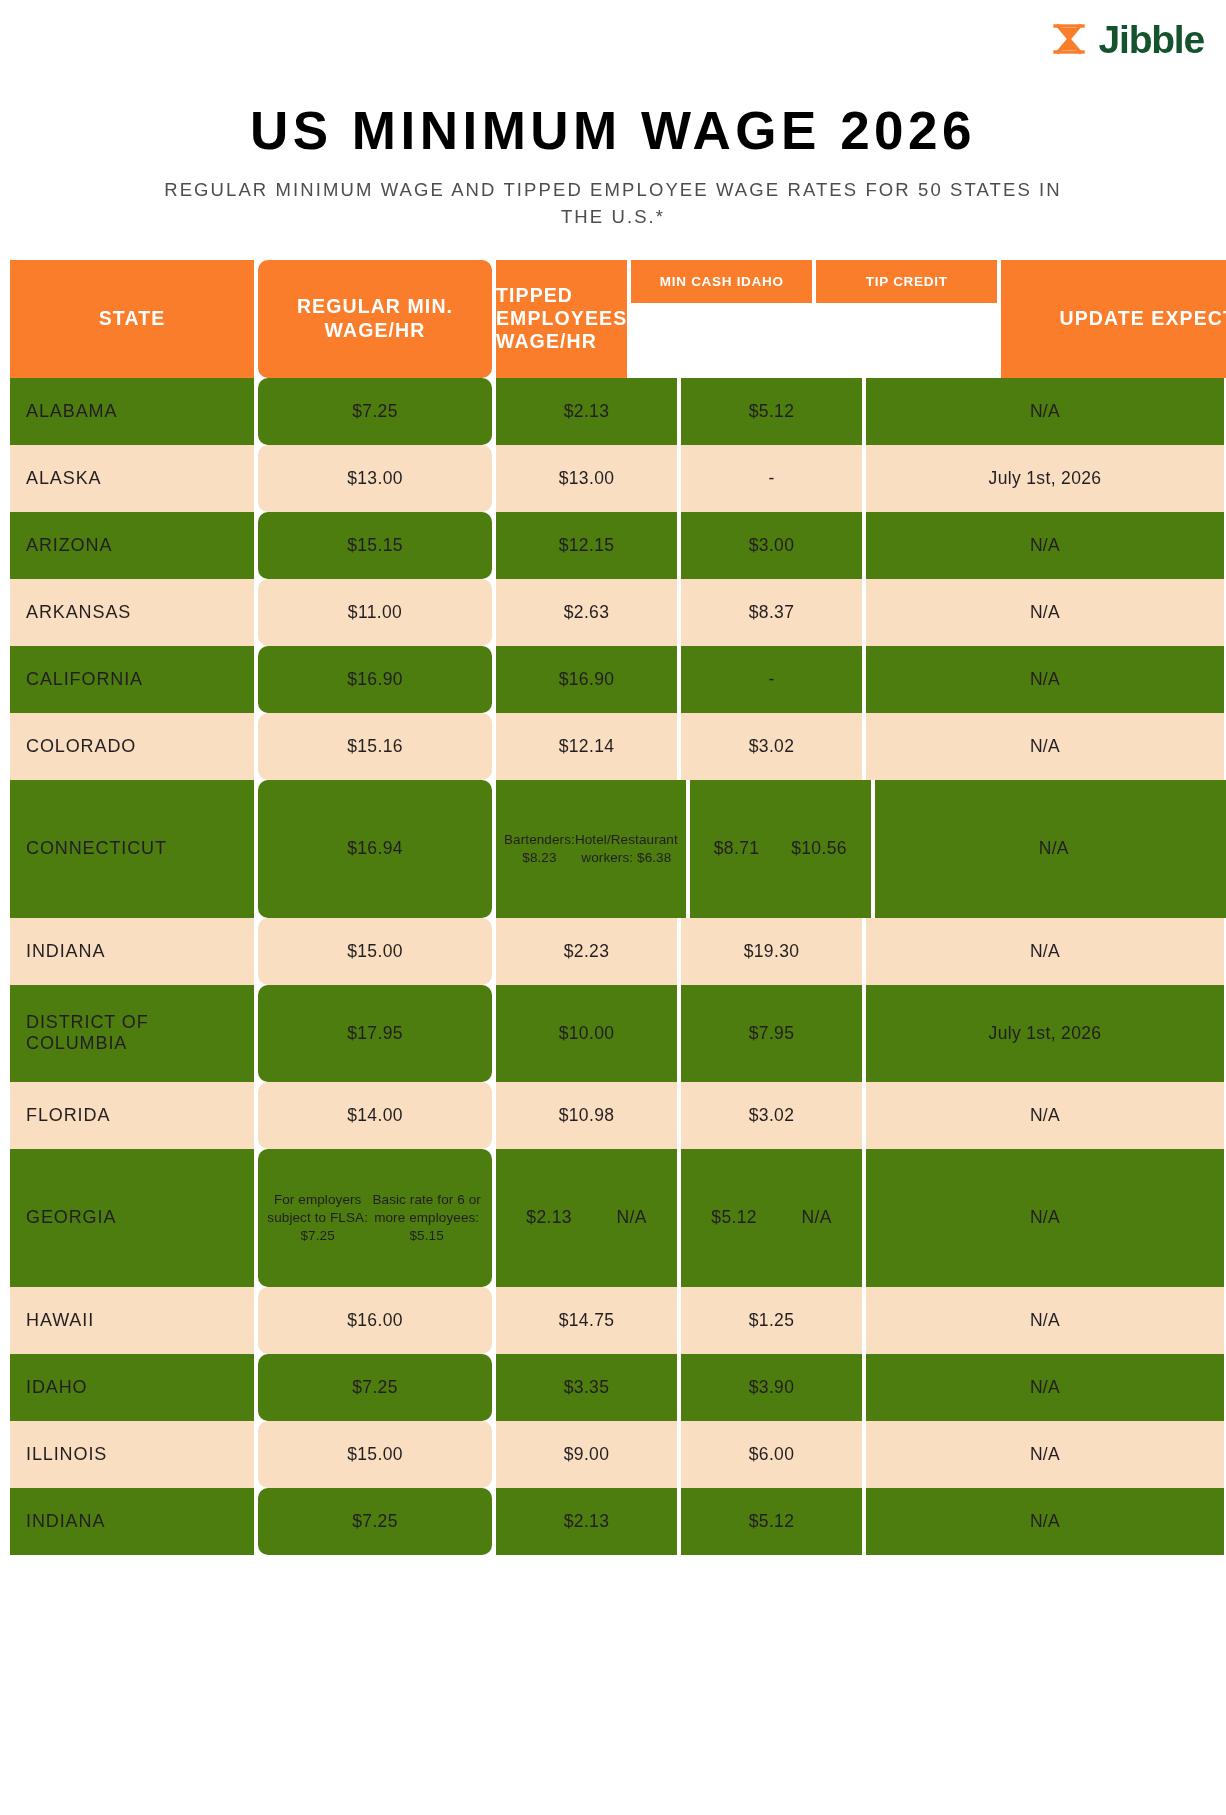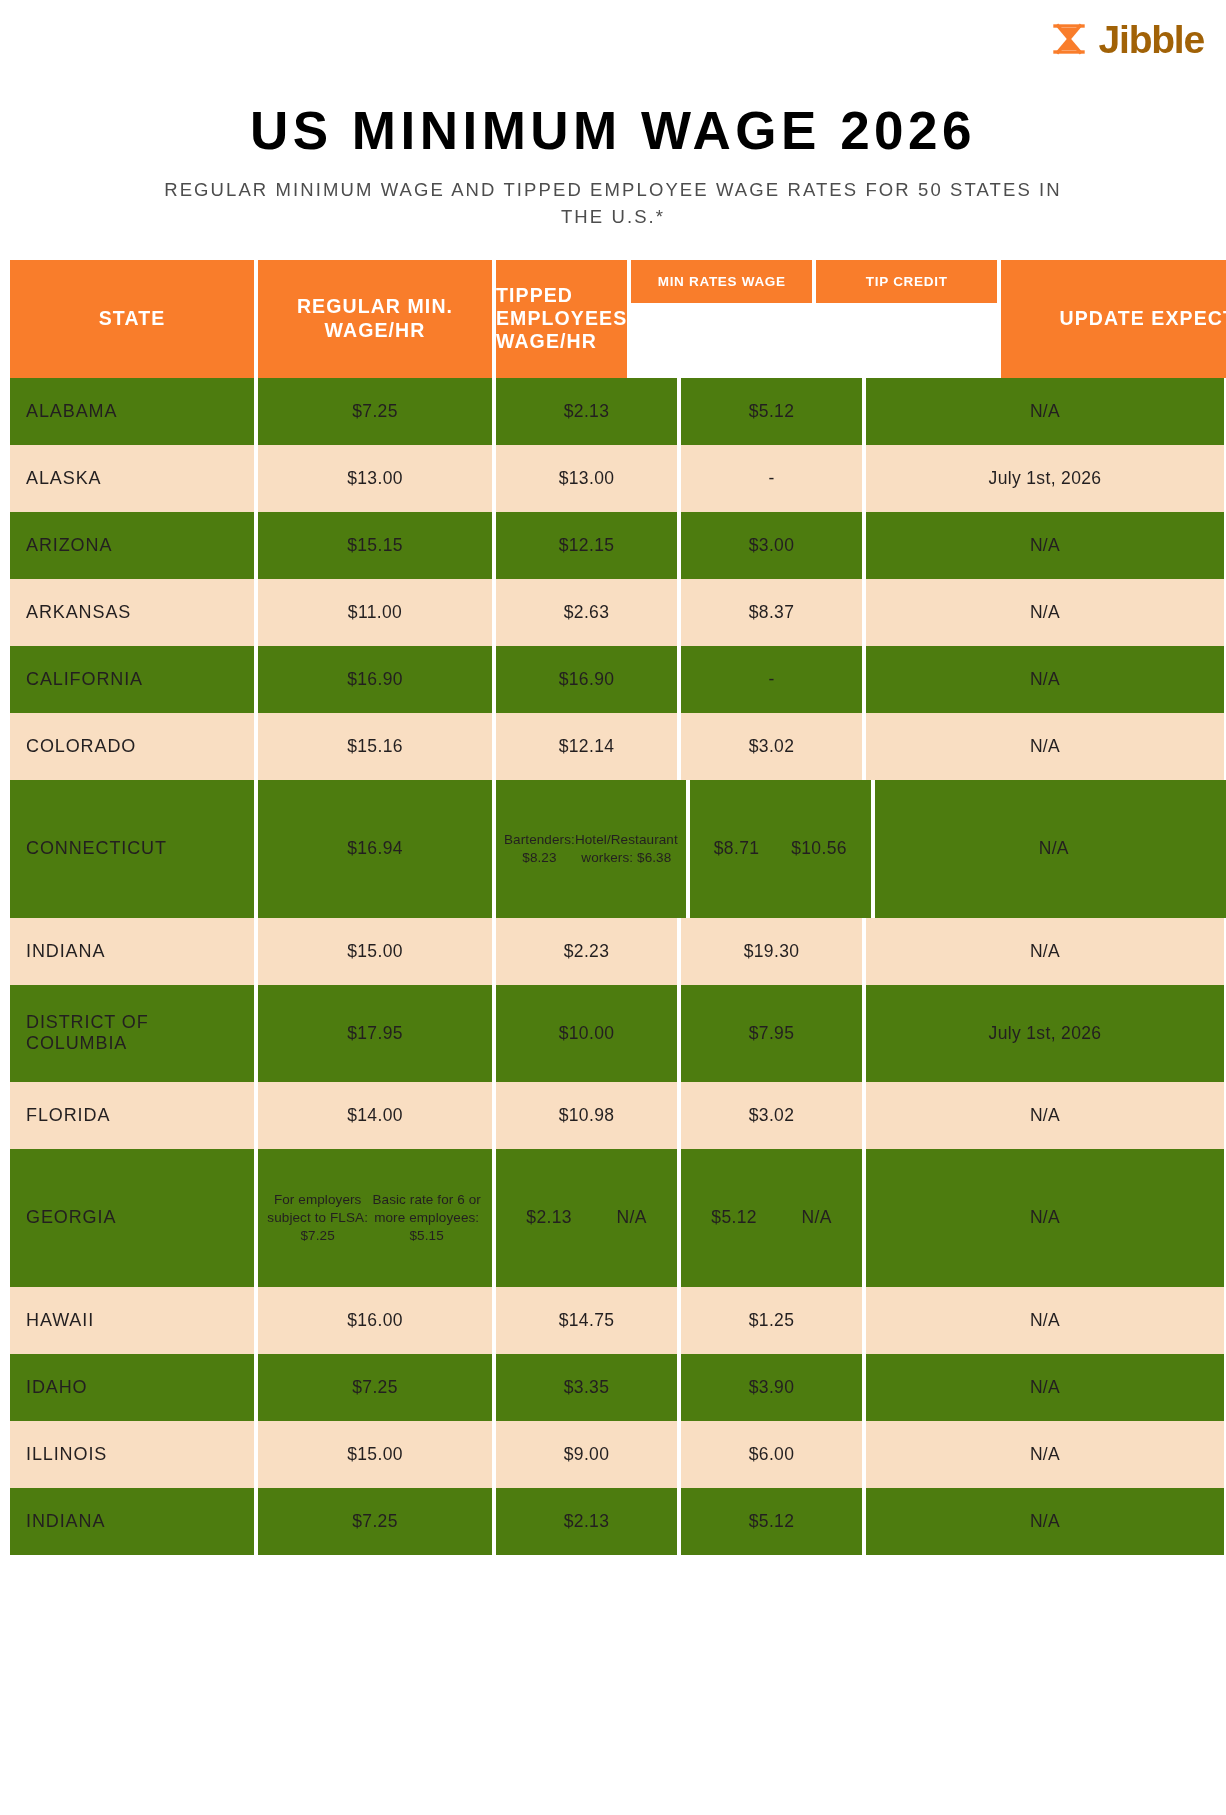--- a/index.html
+++ b/index.html
@@ -31,21 +31,21 @@
   }
   .logo-mark {
     width: 40px;
     height: 40px;
     display: block;
   }
   .logo-text {
     font-size: 39px;
     font-weight: bold;
     letter-spacing: -1.2px;
-    color: #a16207;
+    color: #14532d;
     line-height: 1;
   }
 
   
   .title-block {
     text-align: center;
     padding-top: 24px;
   }
   .main-title {
     font-size: 53px;
@@ -121,21 +121,21 @@
     font-size: 13.5px;
     letter-spacing: 0.7px;
     display: flex;
     align-items: center;
     justify-content: center;
     box-sizing: border-box;
   }
 
   
   .c-state      { flex: 0 0 244px; }
-  .c-regular    { flex: 0 0 234px; }
+  .c-regular    { flex: 0 0 234px; border-radius: 10px; }
   .c-tipped     { flex: 0 0 366px; }
   .c-cash       { flex: 0 0 181px; }
   .c-credit     { flex: 0 0 181px; }
   .c-update     { flex: 0 0 358px; }
 
   .tbody { display: block; }
 
   .tr {
     display: flex;
     gap: 4px;
@@ -206,21 +206,21 @@
 
 <div class="table">
 
   <div class="thead">
     <div class="th c-state">STATE</div>
     <div class="th c-regular">REGULAR MIN. WAGE/HR</div>
 
     <div class="th-tipped-wrap c-tipped">
       <div class="th-tipped-top">TIPPED EMPLOYEES WAGE/HR</div>
       <div class="th-tipped-sub">
-        <div class="th-sub c-cash">MIN RATES WAGE</div>
+        <div class="th-sub c-cash">MIN CASH IDAHO</div>
         <div class="th-sub c-credit">TIP CREDIT</div>
       </div>
     </div>
 
     <div class="th c-update">UPDATE EXPECTED BY</div>
   </div>
 
   <div class="tbody" id="tbody">
       <div class="tr plain">
         <div class="td c-state state-cell">ALABAMA</div>

